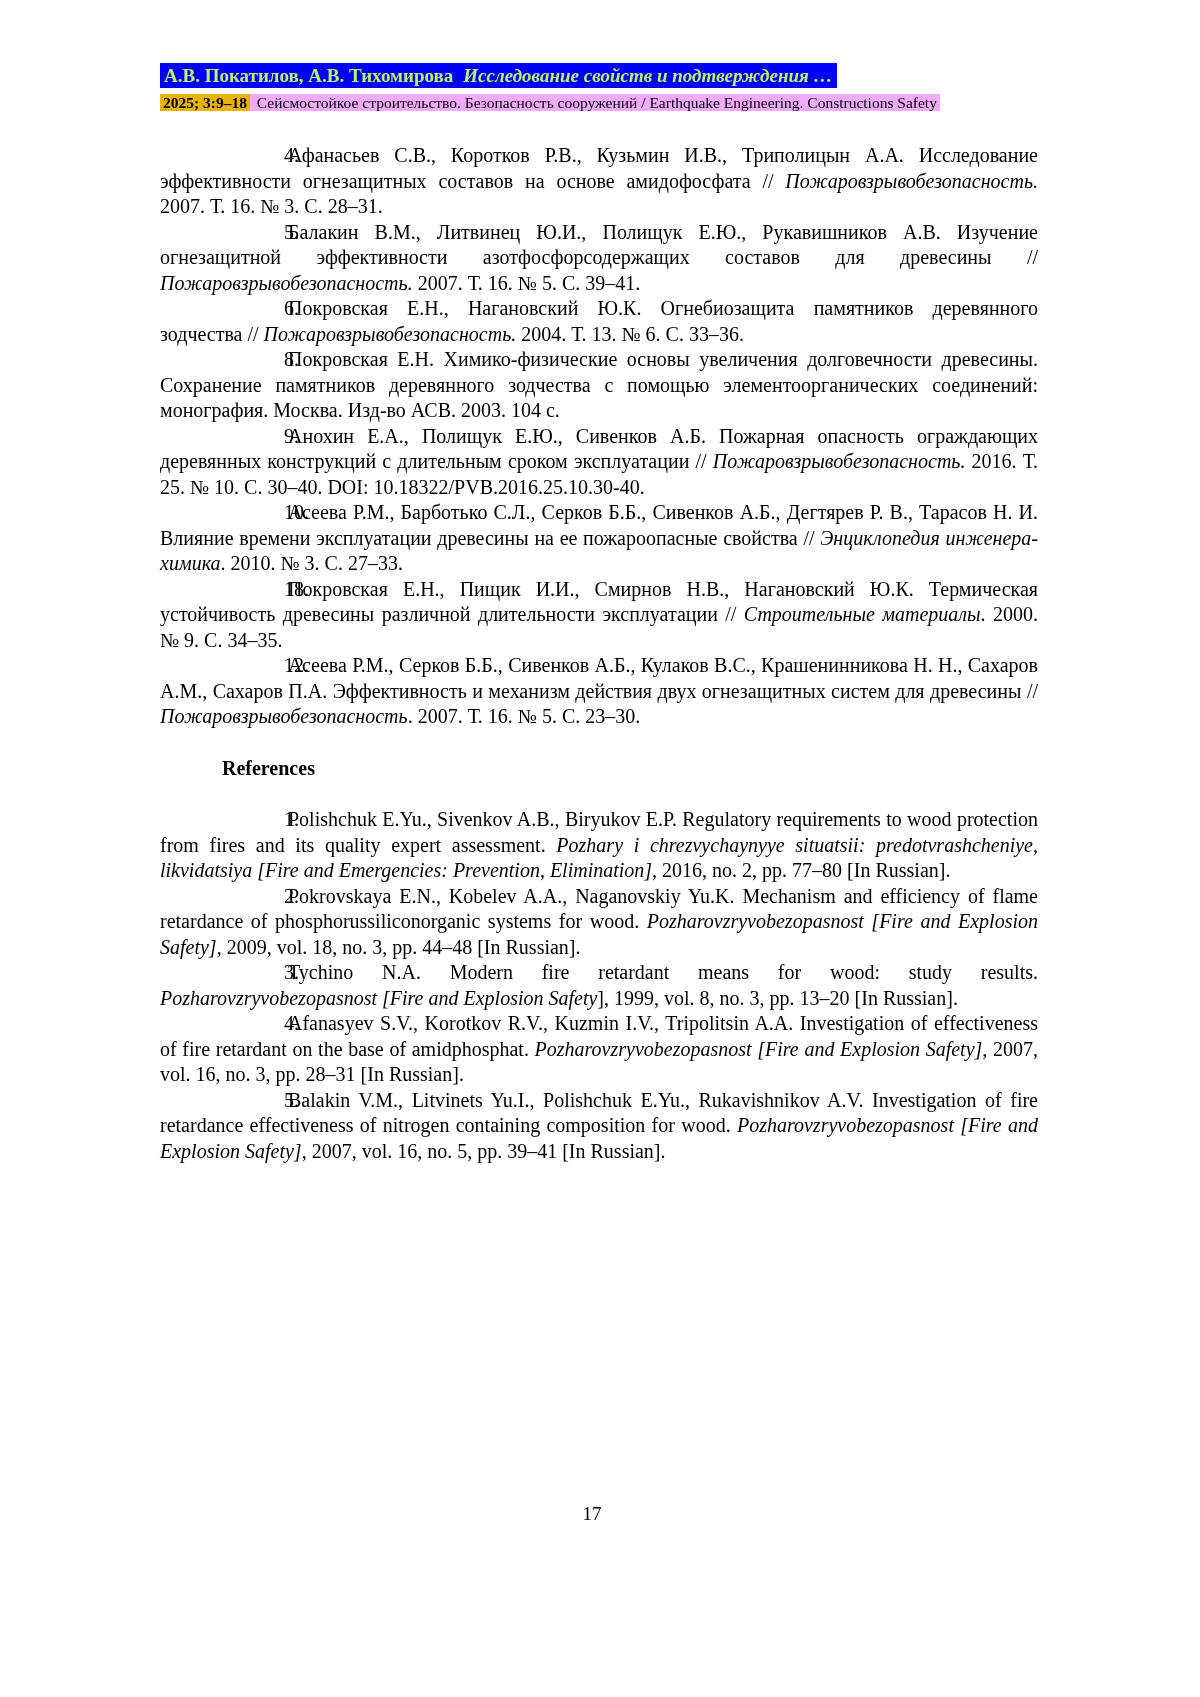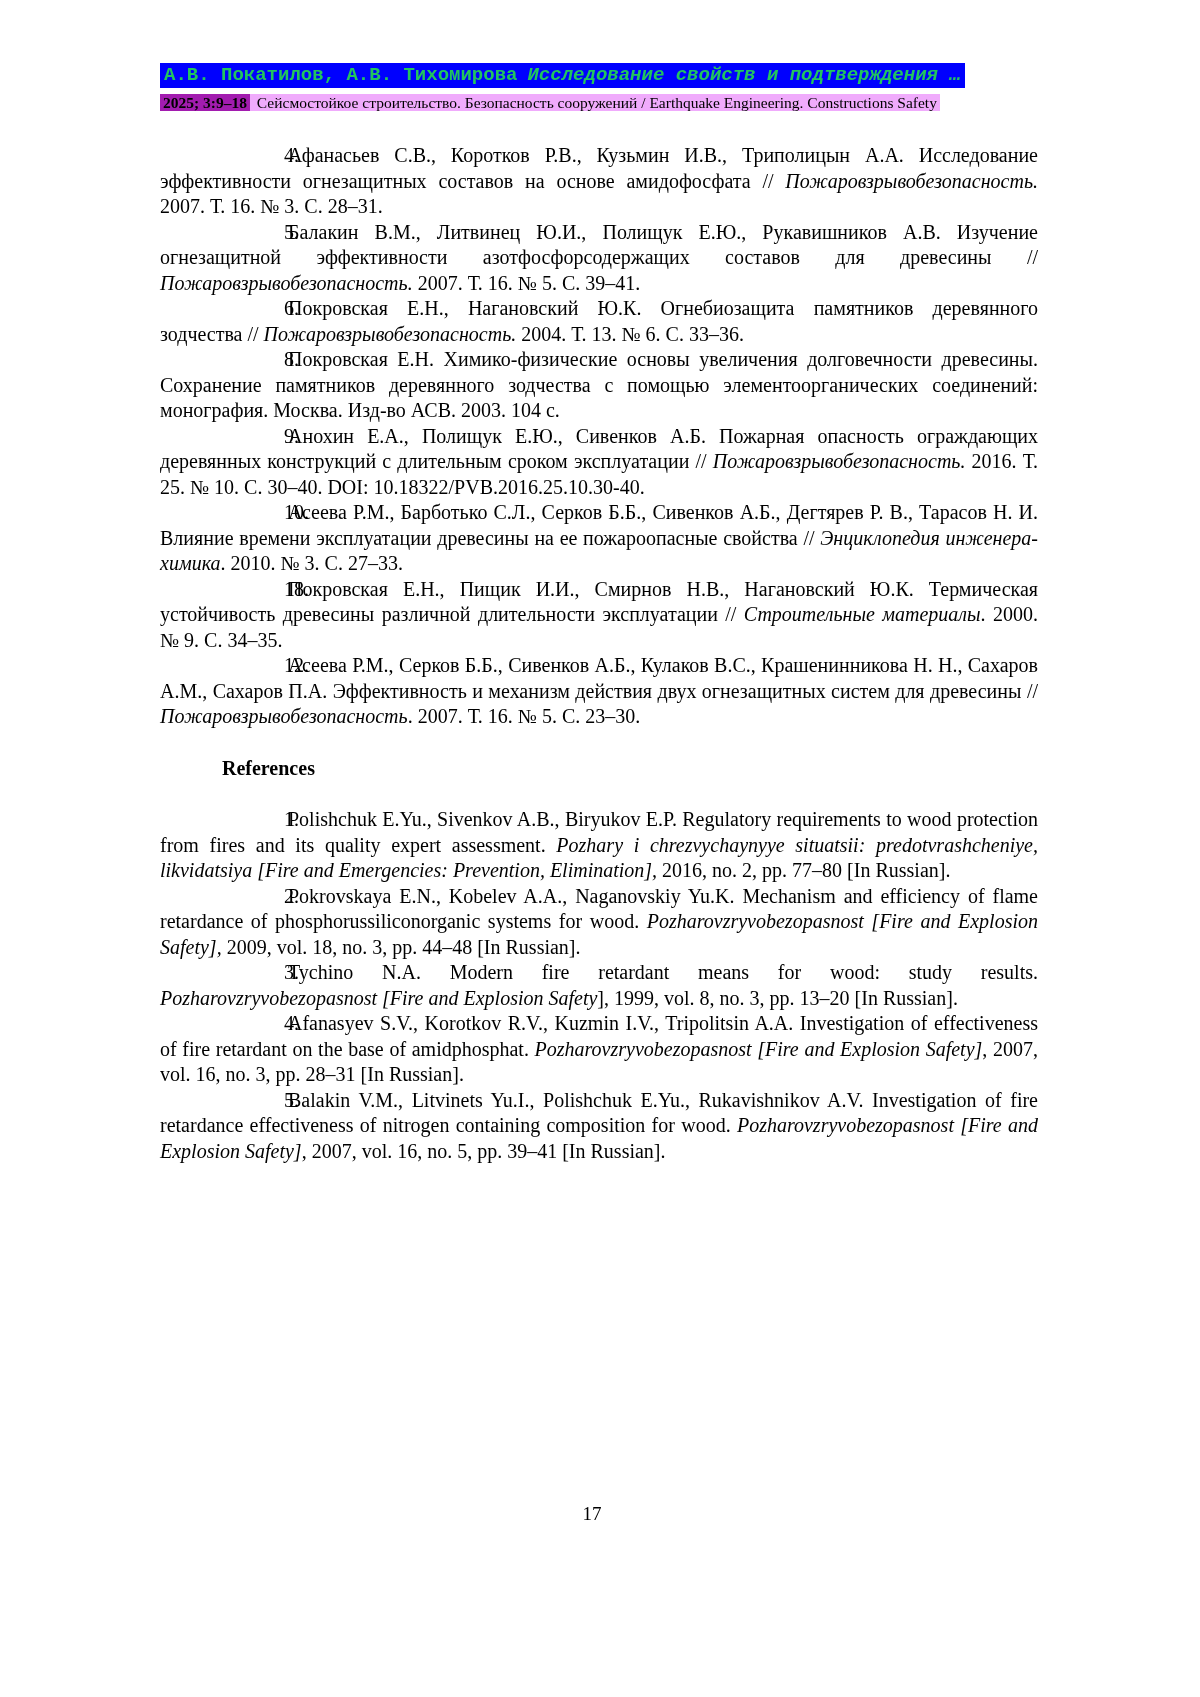--- a/index.html
+++ b/index.html
@@ -57,25 +57,25 @@
     font-size: 19px;
   }
 </style>
 </head>
 <body>
 
 <div class="page">
   <div class="content">
 
     <header>
-      <div class="hdr1" style="background-color: rgb(0, 0, 254); color: #22c55e; font-family: Liberation Mono, monospace;">
+      <div class="hdr1" style="background-color: rgb(0, 0, 254); color: #bef264;">
         <span class="authors">А.В. Покатилов,  А.В. Тихомирова</span><span class="article-title">Исследование свойств и подтверждения …</span>
       </div>
       <div class="hdr2">
-        <span class="issue" style="background-color: #a21caf;">2025; 3:9–18</span><span class="journal" style="background-color: #f0abfc;"> Сейсмостойкое строительство. Безопасность сооружений / Earthquake Engineering.  Constructions Safety</span>
+        <span class="issue" style="background-color: #eab308;">2025; 3:9–18</span><span class="journal" style="background-color: #f0abfc;"> Сейсмостойкое строительство. Безопасность сооружений / Earthquake Engineering.  Constructions Safety</span>
       </div>
     </header>
 
     <main class="body-text">
       <div id="ru-refs">
           <p class="ref"><span class="ref-num">4.</span><span>Афанасьев С.В., Коротков Р.В., Кузьмин И.В., Триполицын А.А. Исследование эффективности огнезащитных составов на основе амидофосфата // </span><span class="it">Пожаровзрывобезопасность.</span><span> 2007. Т. 16. № 3. С. 28–31.</span></p>
           <p class="ref"><span class="ref-num">5.</span><span>Балакин В.М., Литвинец Ю.И., Полищук Е.Ю., Рукавишников А.В. Изучение огнезащитной эффективности азотфосфорсодержащих составов для древесины // </span><span class="it">Пожаровзрывобезопасность.</span><span> 2007. Т. 16. № 5. С. 39–41.</span></p>
           <p class="ref"><span class="ref-num">6.</span><span>Покровская Е.Н., Нагановский Ю.К. Огнебиозащита памятников деревянного зодчества // </span><span class="it">Пожаровзрывобезопасность.</span><span> 2004. Т. 13. № 6. С. 33–36.</span></p>
           <p class="ref"><span class="ref-num">8.</span><span>Покровская Е.Н. Химико-физические основы увеличения долговечности древесины. Сохранение памятников деревянного зодчества с помощью элементоорганических соединений: монография. Москва. Изд-во АСВ. 2003. 104 с.</span></p>
           <p class="ref"><span class="ref-num">9.</span><span>Анохин Е.А., Полищук Е.Ю., Сивенков А.Б. Пожарная опасность ограждающих деревянных конструкций с длительным сроком эксплуатации // </span><span class="it">Пожаровзрывобезопасность.</span><span> 2016. Т. 25. № 10. С. 30–40. DOI: 10.18322/PVB.2016.25.10.30-40.</span></p>

